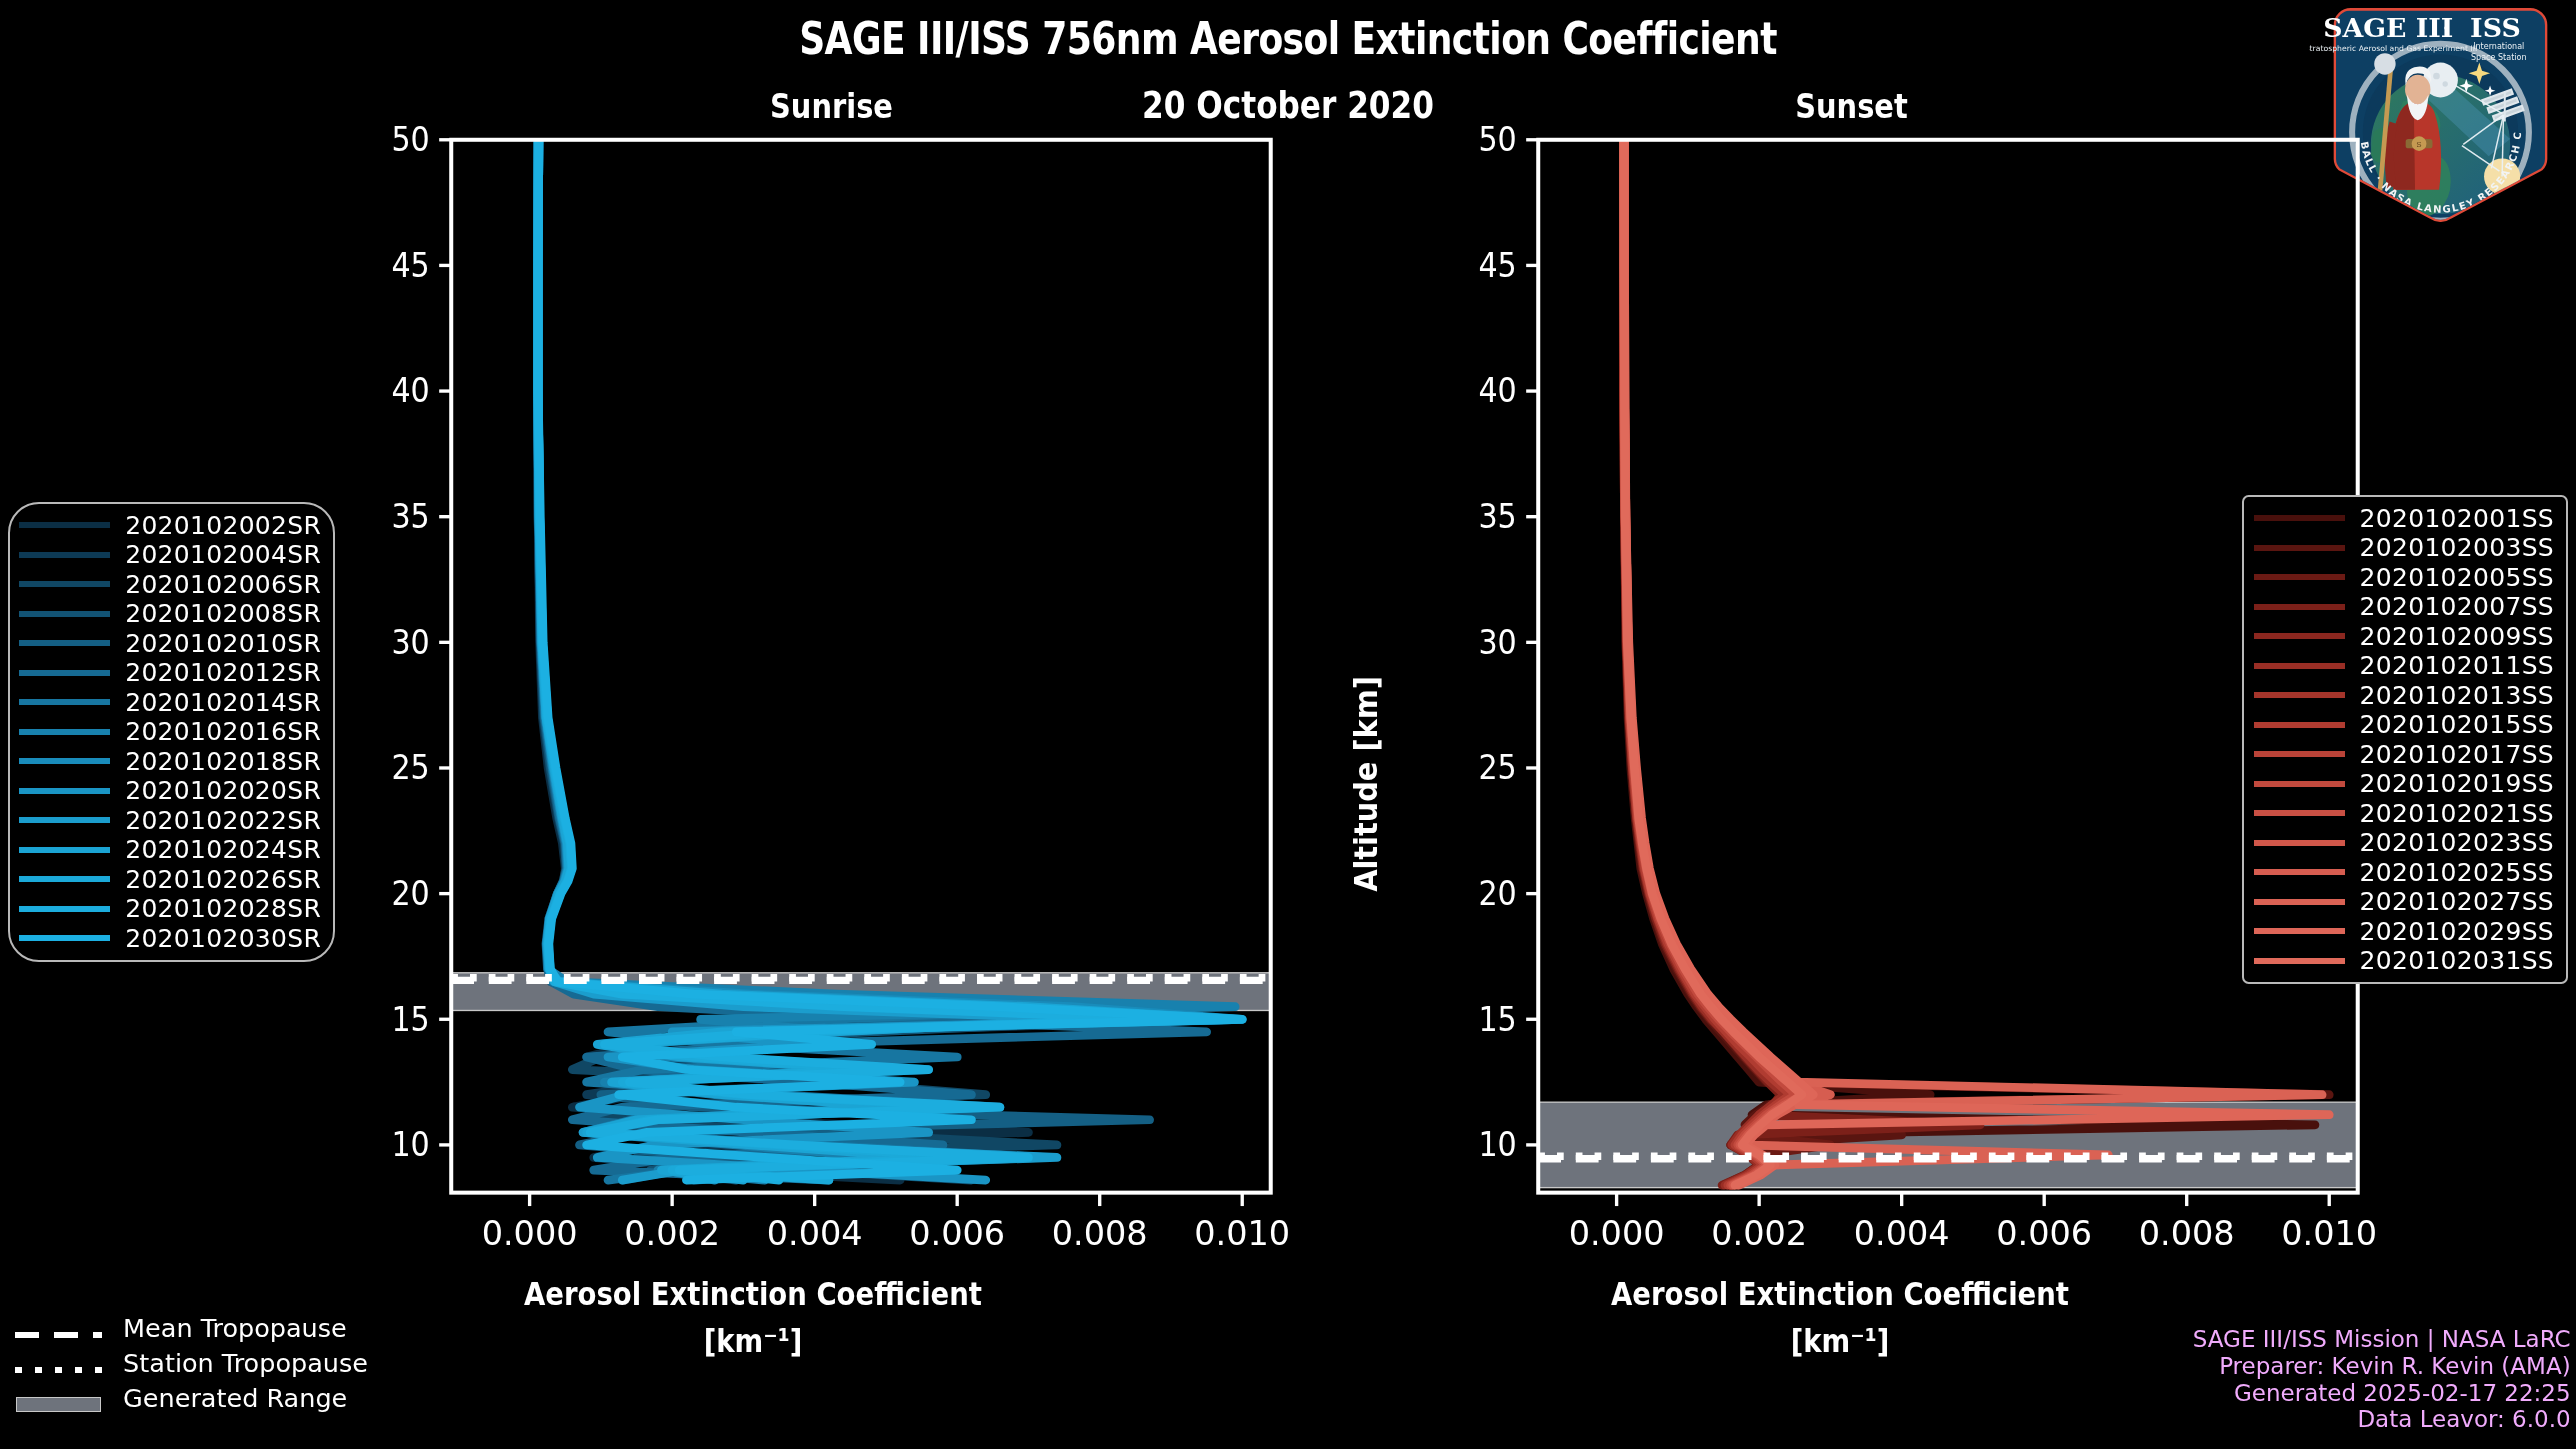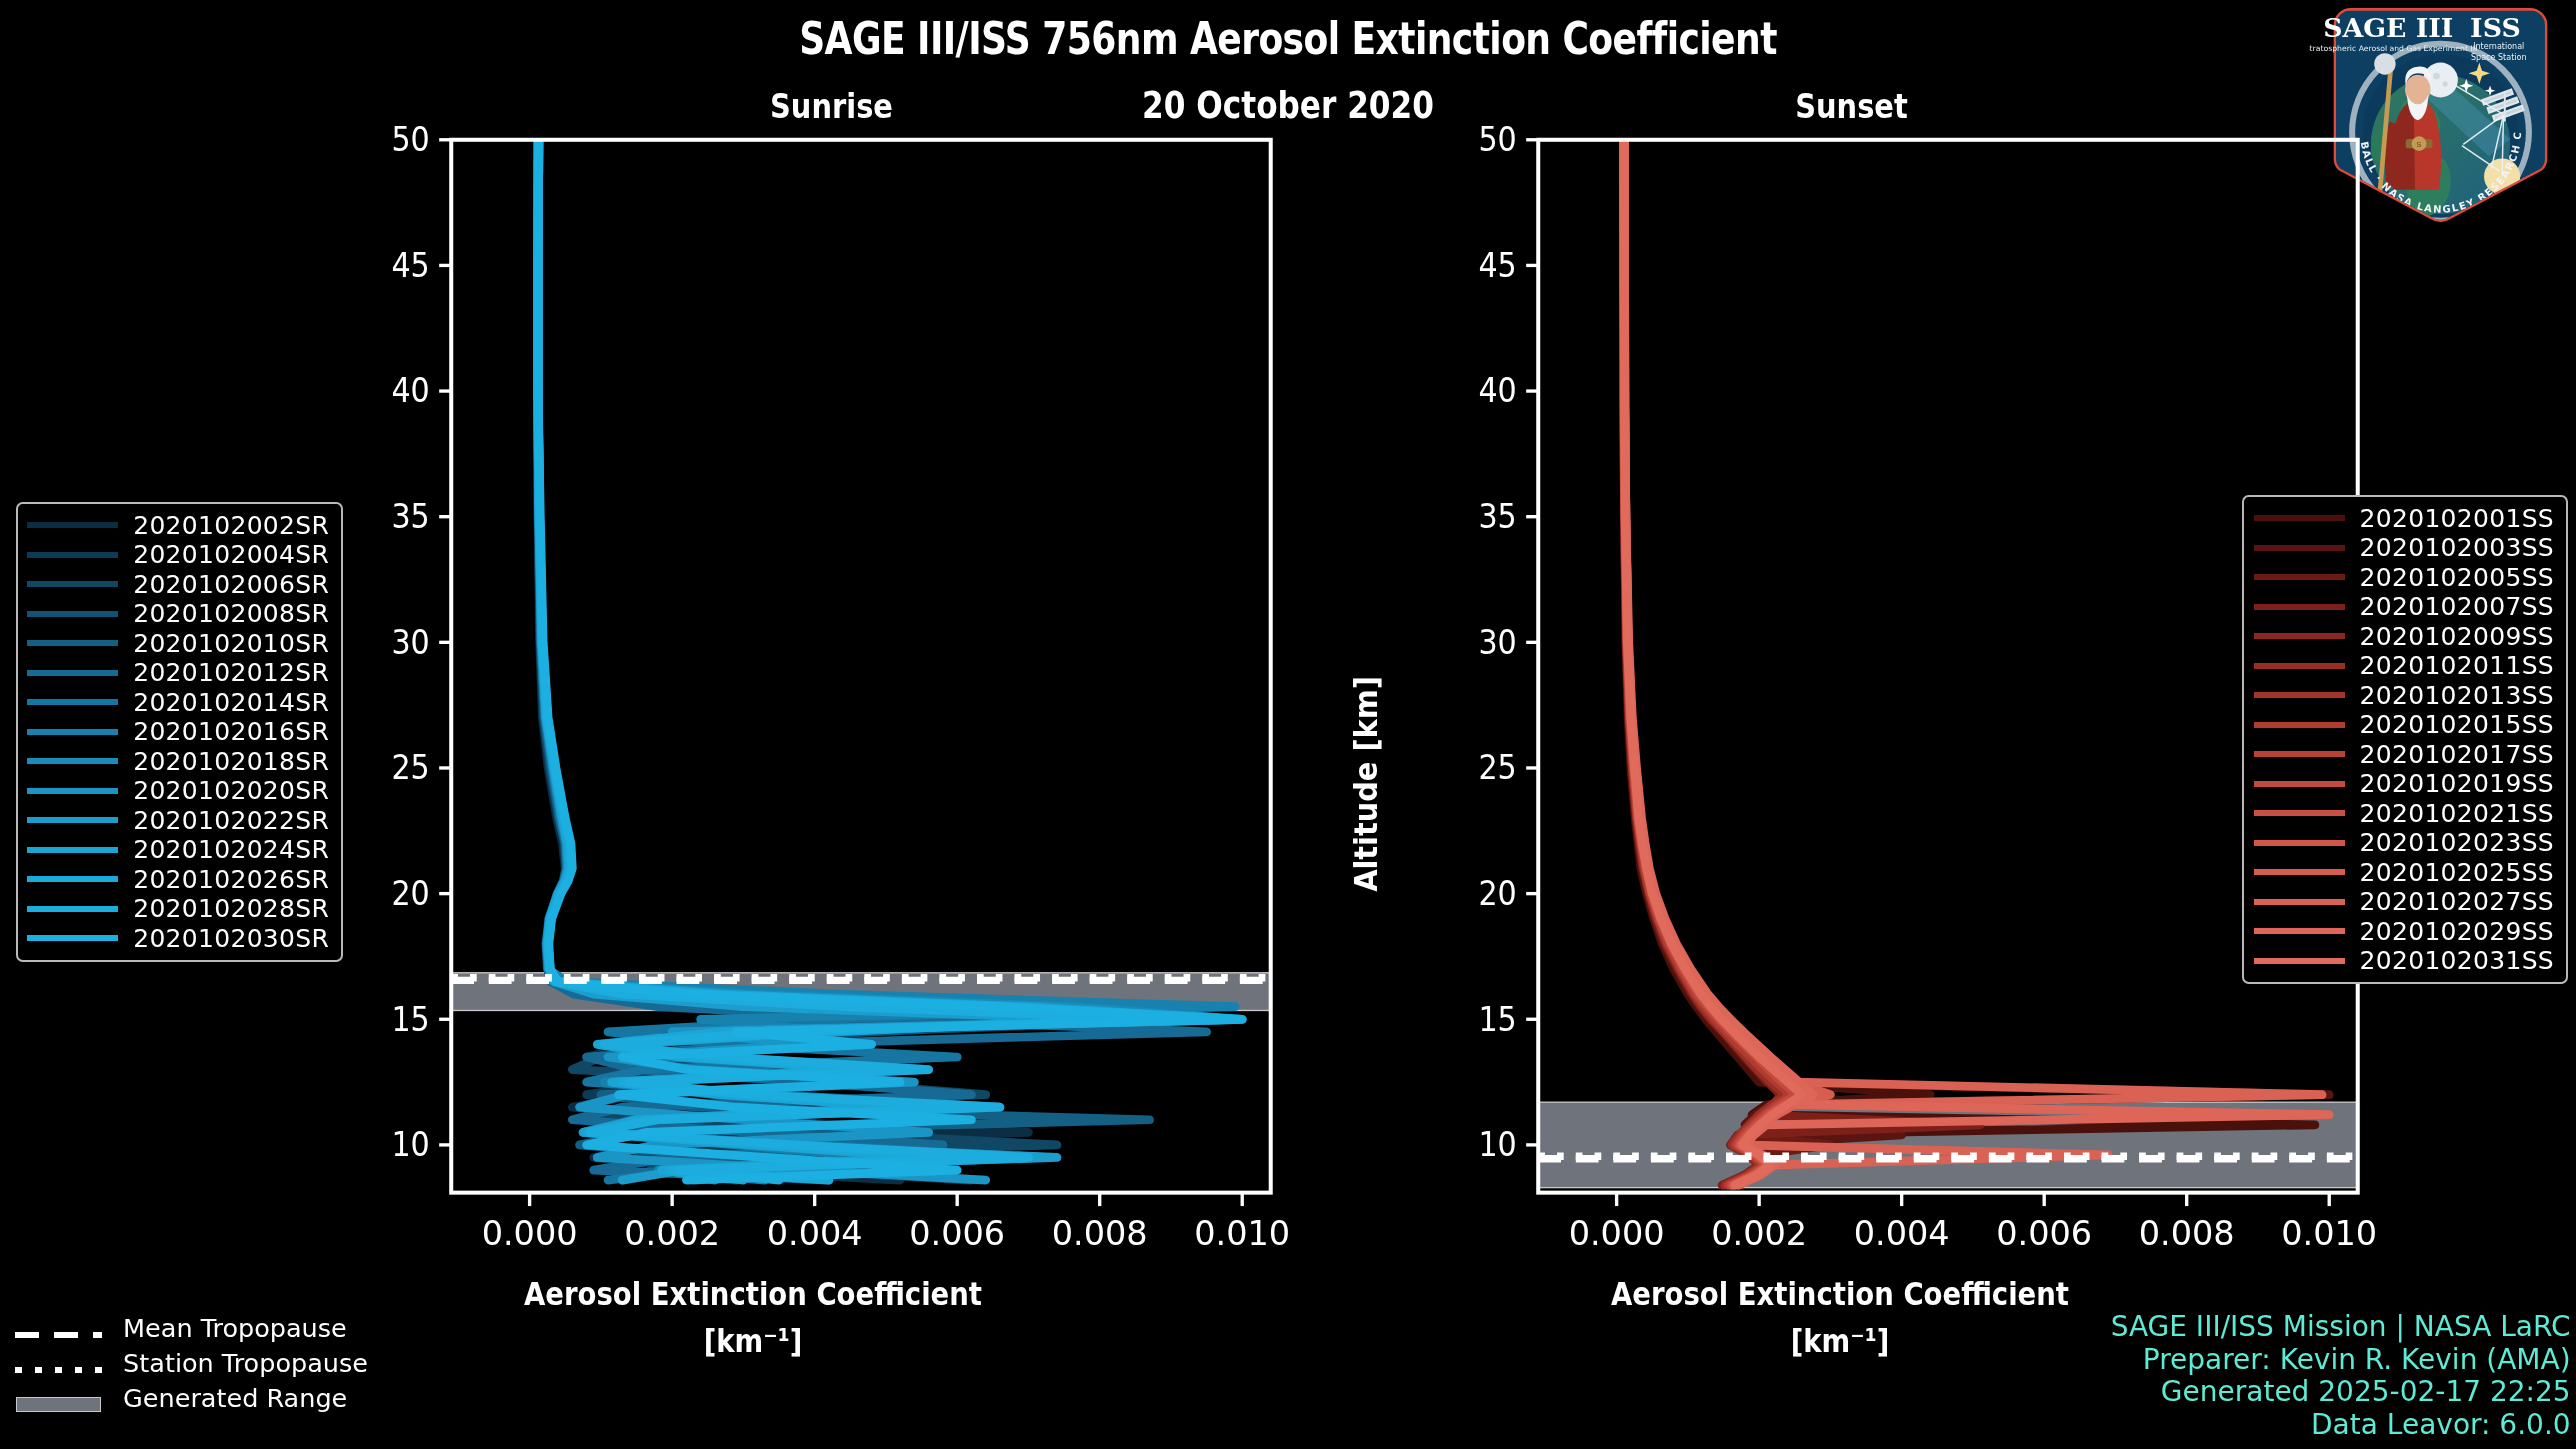--- a/index.html
+++ b/index.html
@@ -51,36 +51,36 @@
     transform-origin:50% 50%;
   }
   #ytitle-sunrise { left:-42px; top:644px; transform:rotate(-90deg) scaleX(0.9); }
   #ytitle-sunset  { left:-42px; top:644px; transform:rotate(-90deg) scaleX(0.9); }
 
   
   .series-legend {
     position:absolute; border:2px solid #b9b9b9; border-radius:6.7px;
     background:#000; padding:6.7px 12px 6.7px 9.4px;
   }
-  #legend-sunrise { left:16px; top:502px; }
+  #legend-sunrise { left:8px; top:502px;border-radius:31px; }
   #legend-sunset  { right:8px; top:495px; }
   .legend-row { display:flex; align-items:center; height:29.5px; }
   .legend-swatch { width:91px; height:6px; margin-right:14.8px; flex:0 0 auto; }
   .legend-text { font-size:25px; letter-spacing:0.3px; white-space:nowrap; }
   #legend-sunset .legend-row { justify-content:flex-start; }
 
   #tropo-legend { position:absolute; left:10.7px; top:1308px; }
   .tropo-row { display:flex; align-items:flex-end; height:35px; }
   .tropo-key { width:99px; height:17.4px; margin-right:13.4px; position:relative; flex:0 0 auto; }
   .tropo-text { font-size:25.5px; white-space:nowrap; }
 
   
   #footer {
-    position:absolute; right:5.4px; bottom:8px; text-align:right;
-    font-size:28px; line-height:1.16; color:#5eead4;
+    position:absolute; right:5.4px; bottom:16px; text-align:right;
+    font-size:23px; line-height:1.16; color:#f0abfc;
   }
 </style>
 </head>
 <body>
 
 <div id="main-title">SAGE III/ISS 756nm Aerosol Extinction Coefficient</div>
 <div id="sub-title">20 October 2020</div>
 <div id="label-sunrise">Sunrise</div>
 <div id="label-sunset">Sunset</div>
 

